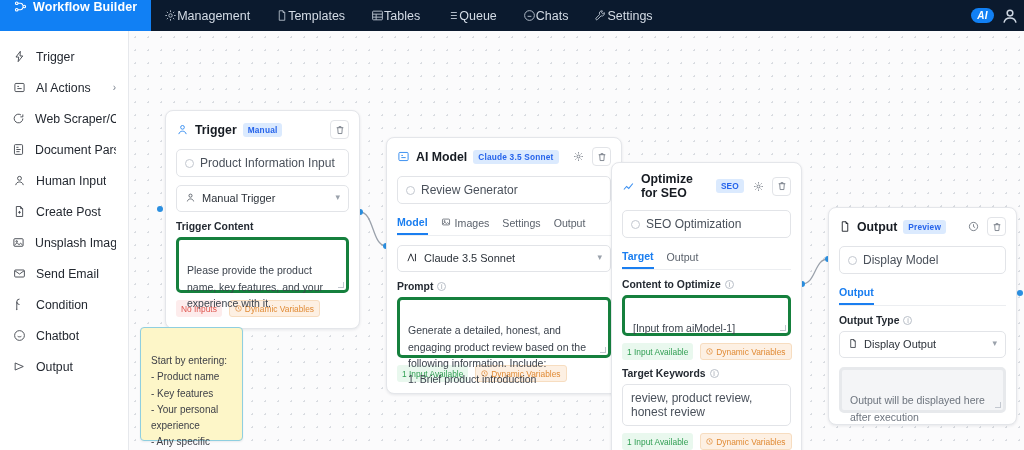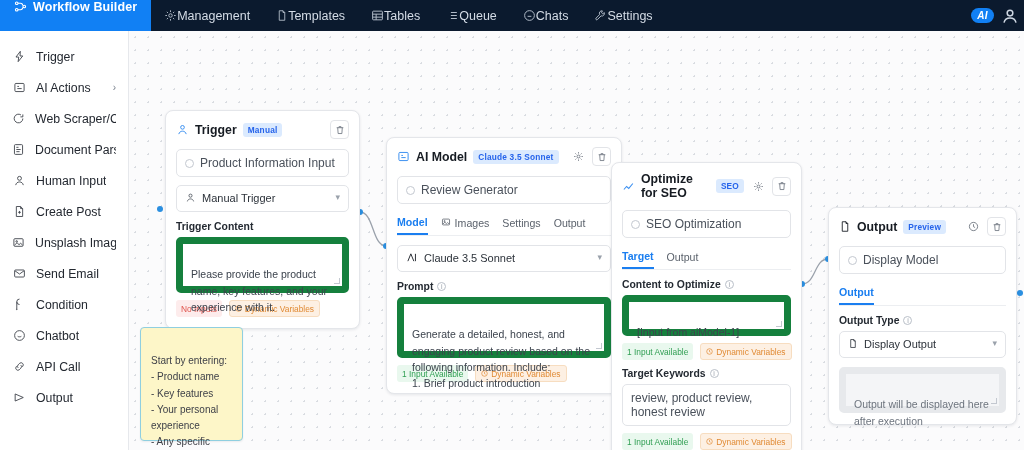--- a/index.html
+++ b/index.html
@@ -113,21 +113,21 @@
   .flabel {
     font-size: 10.4px; font-weight: bold; color: #242a32;
     margin-bottom: 5px; display: flex; align-items: center; gap: 4px;
   }
   .info-i {
     width: 9px; height: 9px; border: 1px solid #b9bfc8; border-radius: 50%;
     color: #9aa1ab; font-size: 7px; line-height: 7.5px; text-align: center;
     flex: none; font-weight: normal;
   }
   .ta {
-    border: 7px solid #15803d; border-radius: 5px; padding: 6px 8px;
+    border: 3px solid #15803d; border-radius: 5px; padding: 6px 8px;
     font-size: 10.5px; color: #3c434d; line-height: 1.55;
     background: #fff; position: relative; white-space: pre-line;
   }
   .ta.grey { background: #f4f5f7; color: #6d747e; border-color: #e7e9ec; }
   .ta .grip {
     position: absolute; right: 2px; bottom: 2px; width: 6px; height: 6px;
     border-right: 1px solid #c3c8d0; border-bottom: 1px solid #c3c8d0;
   }
   .badges { display: flex; gap: 7px; margin-top: 7px; }
   .badge {
@@ -334,29 +334,20 @@
       <span class="sic">
         <svg width="13" height="13" viewBox="0 0 24 24" fill="none" stroke="#42474f" stroke-width="1.7">
           <circle cx="12" cy="12" r="9"></circle>
             <path d="M8.6 13.5c1 1.2 5.8 1.2 6.8 0"></path>
             <path d="M9 9.8h.01M15 9.8h.01"></path>
         </svg>
       </span>
       <span class="side-label">Chatbot</span>
     </div>
 
-    <div class="side-item">
-      <span class="sic">
-        <svg width="13" height="13" viewBox="0 0 24 24" fill="none" stroke="#42474f" stroke-width="1.7">
-          <path d="M9.5 14.5a4 4 0 0 1 0-5.6l3-3a4 4 0 0 1 5.6 5.6l-1.3 1.3"></path>
-          <path d="M14.5 9.5a4 4 0 0 1 0 5.6l-3 3a4 4 0 0 1-5.6-5.6l1.3-1.3"></path>
-        </svg>
-      </span>
-      <span class="side-label">API Call</span>
-    </div>
 
     <div class="side-item">
       <span class="sic">
         <svg width="13" height="13" viewBox="0 0 24 24" fill="none" stroke="#42474f" stroke-width="1.7">
           <path d="M4 5.5l15 6.5L4 18.5V5.5z"></path>
         </svg>
       </span>
       <span class="side-label">Output</span>
     </div>
   </div>

